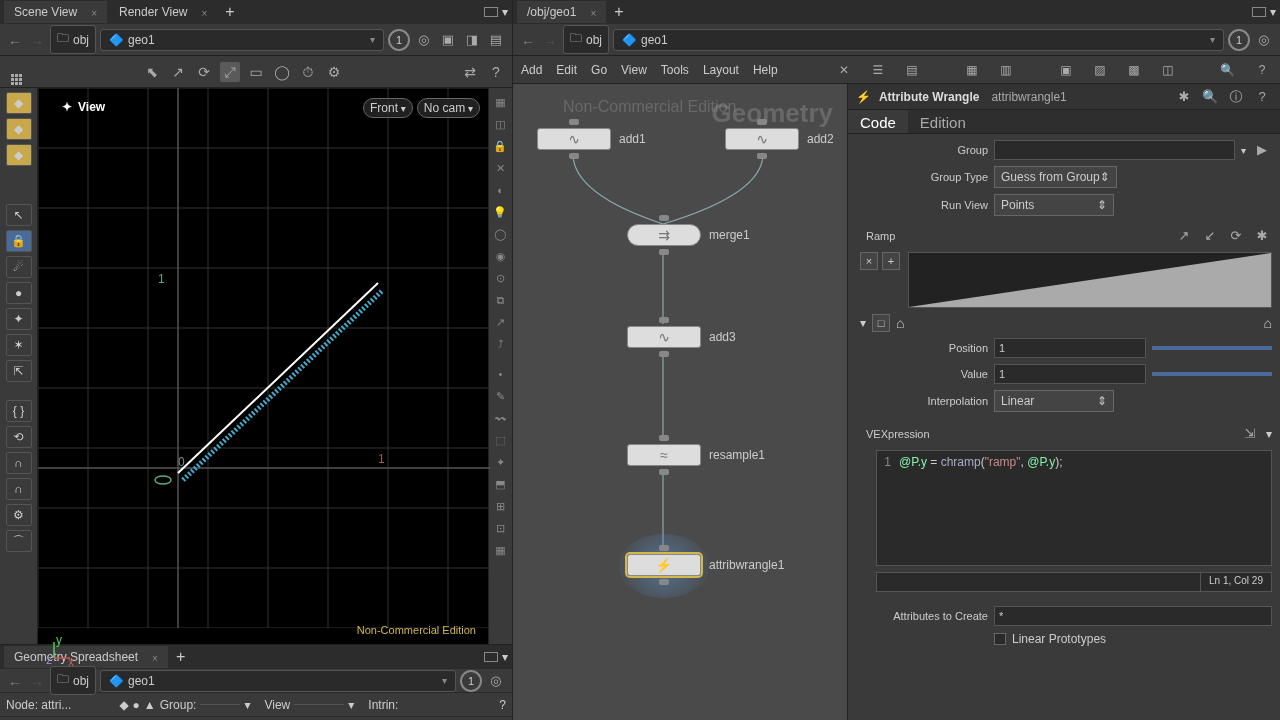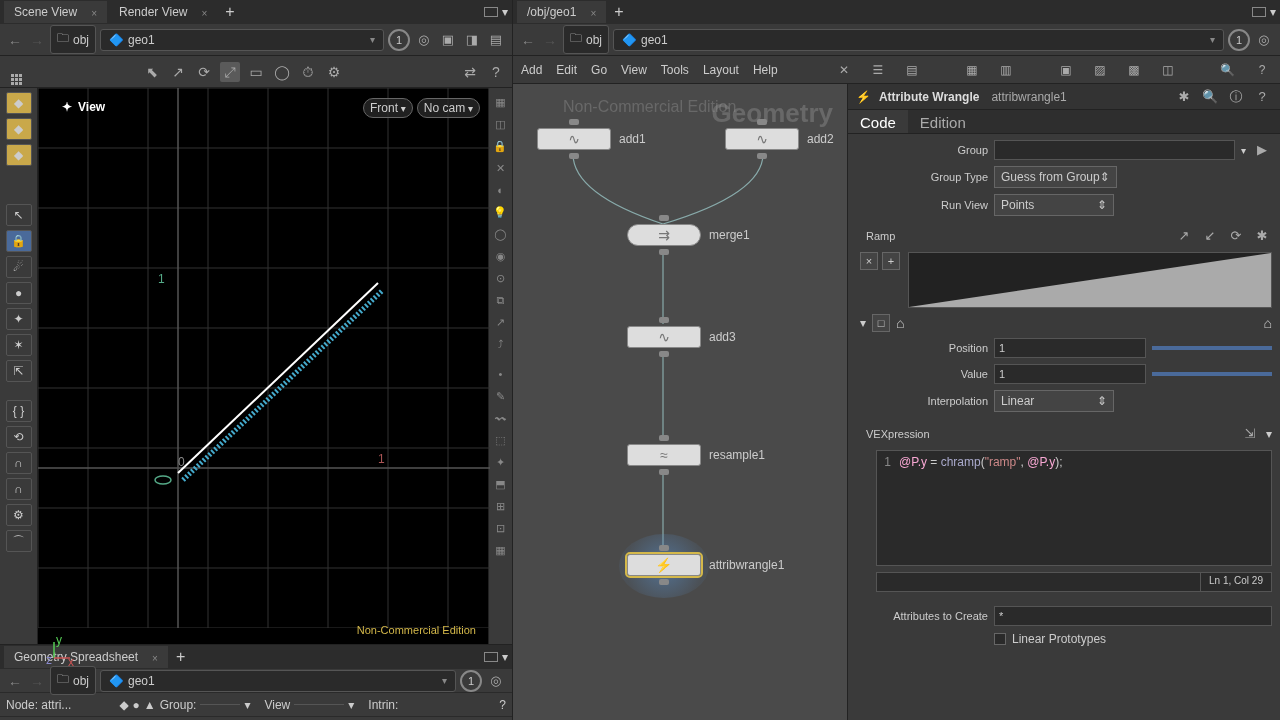--- a/index.html
+++ b/index.html
@@ -87,21 +87,21 @@
 .pselect { background: #444; border: 1px solid #666; height: 22px; padding: 0 6px; color: #ccc; font-size: 11px; display: flex; align-items: center; justify-content: space-between; min-width: 120px; }
 .pslider { flex: 1; height: 4px; background: #2a2a2a; position: relative; }
 .pslider::before { content: ''; position: absolute; left: 0; right: 0; height: 4px; background: #4a6a9a; }
 .ramp-box { height: 56px; background: #222; border: 1px solid #555; position: relative; margin-left: 50px; }
 .ramp-box svg { width: 100%; height: 100%; }
 .ramp-controls { display: flex; gap: 4px; margin-left: 4px; }
 .ramp-btn { width: 18px; height: 18px; background: #444; border: 1px solid #666; text-align: center; line-height: 16px; font-size: 11px; }
 .code-editor { background: #2a2a2a; border: 1px solid #555; height: 116px; padding: 4px; font-family: monospace; font-size: 11px; margin-left: 20px; position: relative; }
 .code-line { display: flex; gap: 8px; }
 .lineno { color: #888; width: 10px; text-align: right; }
-.code .kw { color: #f9a8d4; }
+.code .kw { color: #86efac; }
 .code .str { color: #c88; }
 .code .fn { color: #aac; }
 .status-line { height: 20px; background: #2a2a2a; border: 1px solid #555; display: flex; margin-left: 20px; }
 .status-line .pos { margin-left: auto; padding: 2px 8px; border-left: 1px solid #555; font-size: 10px; }
 .checkbox { width: 12px; height: 12px; background: #2a2a2a; border: 1px solid #666; }
 svg.wire { position: absolute; top: 0; left: 0; pointer-events: none; }
 </style>
 </head>
 <body>
 

